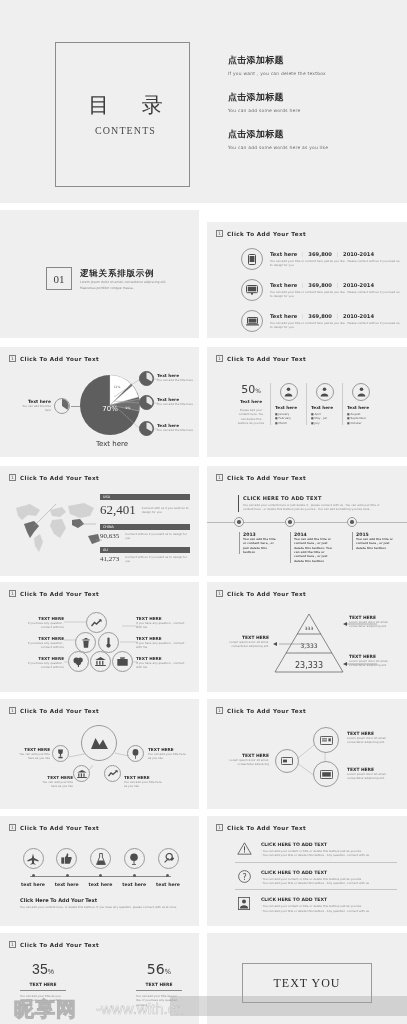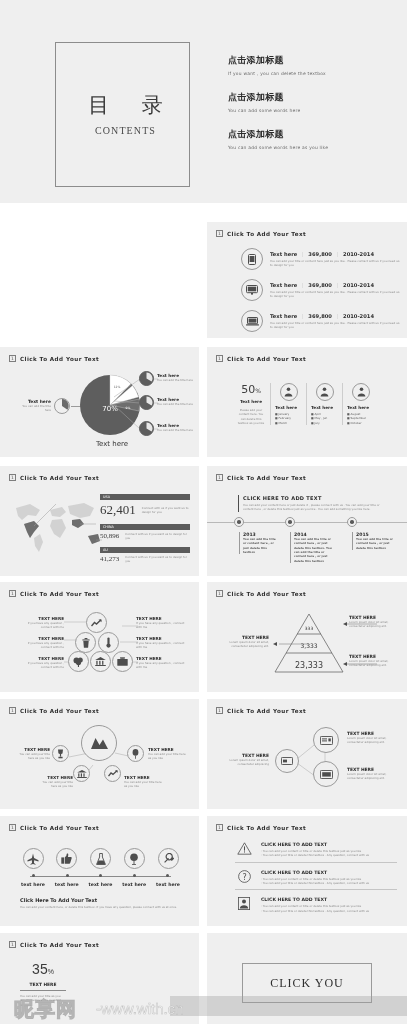--- a/index.html
+++ b/index.html
@@ -85,20 +85,25 @@
         <div class="tr-h" data-name="title-block-heading">点击添加标题</div>
         <div class="tr-p" data-name="title-block-body">You can add some words here</div>
       </div>
       <div class="tr-blk" data-name="title-block">
         <div class="tr-h" data-name="title-block-heading">点击添加标题</div>
         <div class="tr-p" data-name="title-block-body">You can add some words here as you like</div>
       </div>
     </div>
   </div>
 
+  <div class="slide" style="left:0;top:210px;width:199px;height:128px" data-name="slide-section-divider">
+    <div class="sec-num" data-name="section-number">01</div>
+    <div class="sec-t" data-name="section-title">逻辑关系排版示例</div>
+    <div class="sec-p" data-name="section-subtitle">Lorem ipsum dolor sit amet, consectetur adipiscing elit. Maecenas porttitor congue massa.</div>
+  </div>
 
   <div class="slide" style="left:207px;top:222px;width:200px;height:116px" data-name="slide-device-list">
     <div class="hdr" data-name="slide-header">
       <div class="hdr-num" data-name="slide-header-number">1</div>
       <div class="hdr-t" data-name="slide-header-title">Click To Add Your Text</div>
     </div>
     <div style="position:absolute;left:34px;top:26px;width:160px;">
 
       <div style="display:flex;align-items:center;gap:7px;margin-bottom:9px" data-name="device-row">
         <div class="circ" style="width:22px;height:22px;flex:none" data-name="phone-icon">
@@ -310,21 +315,21 @@
       <div style="margin-bottom:6px" data-name="map-row">
         <div class="bar" style="height:6px;display:flex;align-items:center;padding-left:3px;font-size:3.4px;font-family:'DejaVu Sans',sans-serif" data-name="map-country">USA</div>
         <div style="display:flex;align-items:center;gap:6px;margin-top:2px">
           <span style="font-size:13px;color:#3a3a3a" data-name="map-value">62,401</span>
           <span class="tiny" style="flex:1" data-name="map-body">Connect with us if you want us to design for you</span>
         </div>
       </div>
       <div style="margin-bottom:6px" data-name="map-row">
         <div class="bar" style="height:6px;display:flex;align-items:center;padding-left:3px;font-size:3.4px;font-family:'DejaVu Sans',sans-serif" data-name="map-country">CHINA</div>
         <div style="display:flex;align-items:center;gap:6px;margin-top:2px">
-          <span style="font-size:7px;color:#3a3a3a" data-name="map-value">50,896</span>
+          <span style="font-size:7px;color:#3a3a3a" data-name="map-value">90,635</span>
           <span class="tiny" style="flex:1" data-name="map-body">Connect with us if you want us to design for you</span>
         </div>
       </div>
       <div data-name="map-row">
         <div class="bar" style="height:6px;display:flex;align-items:center;padding-left:3px;font-size:3.4px;font-family:'DejaVu Sans',sans-serif" data-name="map-country">AU</div>
         <div style="display:flex;align-items:center;gap:6px;margin-top:2px">
           <span style="font-size:7px;color:#3a3a3a" data-name="map-value">41,273</span>
           <span class="tiny" style="flex:1" data-name="map-body">Connect with us if you want us to design for you</span>
         </div>
       </div>
@@ -701,26 +706,33 @@
       <div class="hdr-t" data-name="slide-header-title">Click To Add Your Text</div>
     </div>
     <div style="position:absolute;left:20px;top:28px;width:162px;display:flex;justify-content:space-between">
       <div style="width:46px;text-align:center" data-name="percent-item">
         <div style="font-size:14px;color:#3a3a3a;font-family:Liberation Sans, sans-serif">
           <span data-name="percent-value">35</span><span style="font-size:7px" data-name="percent-unit">%</span>
         </div>
         <div class="lbl-b" style="font-size:4.4px;margin-top:5px;border-bottom:.6px solid #8a8a8a;padding-bottom:3px" data-name="percent-label">TEXT HERE</div>
         <div class="tiny" style="margin-top:3px;text-align:left" data-name="percent-body">You can add your title as you like. If you have any question , connect</div>
       </div>
+      <div style="width:46px;text-align:center" data-name="percent-item">
+        <div style="font-size:14px;color:#3a3a3a;font-family:'DejaVu Sans',sans-serif">
+          <span data-name="percent-value">56</span><span style="font-size:7px" data-name="percent-unit">%</span>
+        </div>
+        <div class="lbl-b" style="font-size:4.4px;margin-top:5px;border-bottom:.6px solid #8a8a8a;padding-bottom:3px" data-name="percent-label">TEXT HERE</div>
+        <div class="tiny" style="margin-top:3px;text-align:left" data-name="percent-body">You can add your title as you like. If you have any question , connect</div>
+      </div>
     </div>
   </div>
 
   <div class="slide" style="left:207px;top:933px;width:200px;height:91px" data-name="slide-thank-you">
     <div style="position:absolute;left:35px;top:30px;width:130px;height:40px;border:1px solid #9a9a9a;display:flex;align-items:center;justify-content:center" data-name="thank-you-box">
-      <div style="font-size:12px;color:#2e2e2e;letter-spacing:1px" data-name="thank-you-text">CLICK  YOU</div>
+      <div style="font-size:12px;color:#2e2e2e;letter-spacing:1px" data-name="thank-you-text">TEXT  YOU</div>
     </div>
   </div>
 
   <div id="wm" data-name="watermark-overlay">
     <div id="wm-band" data-name="watermark-band"></div>
     <div id="wm-logo" data-name="watermark-logo">昵享网</div>
     <div id="wm-site" data-name="watermark-site">-www.with.cn</div>
   </div>
 
 </div>

